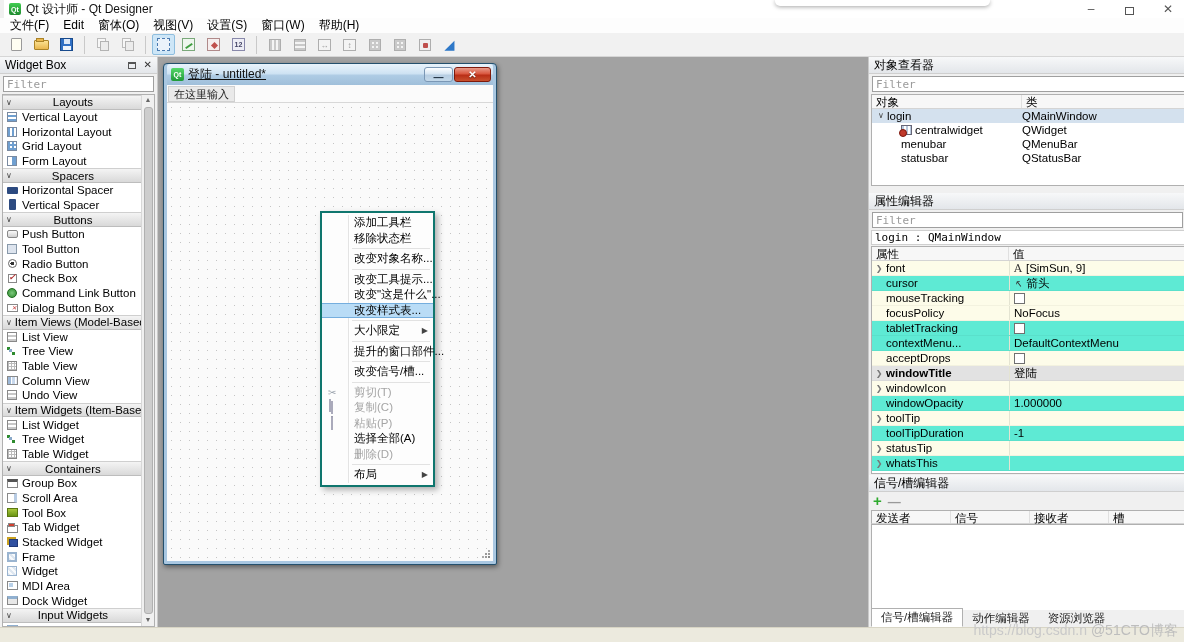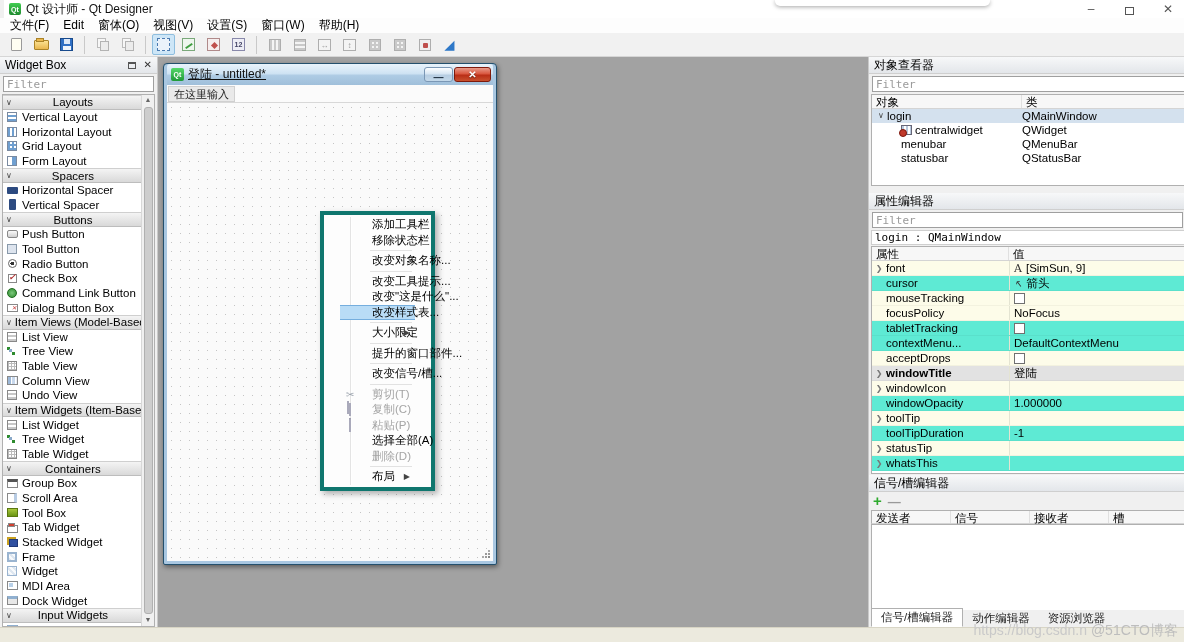--- a/index.html
+++ b/index.html
@@ -107,21 +107,21 @@
 .fw-t { flex:1; font-size:12px; color:#111;text-decoration:underline; }
 .fw-btn { height:15px; border-radius:3px; display:flex; align-items:center; justify-content:center; margin-left:1px; }
 .fw-min { width:29px; background:linear-gradient(#fdfeff,#d7e6f3 45%,#b6cde2 55%,#c4d9ea); border:1px solid #7a97b5; color:#234; font-size:10px; font-weight:bold; line-height:6px; padding-top:6px; }
 .fw-close { width:37px; background:linear-gradient(#e89a8a,#d9573f 45%,#b92e16 55%,#c8502e); border:1px solid #7e1a0c; color:#fff; font-size:10px; font-weight:bold; text-shadow:0 1px 1px rgba(0,0,0,.5); }
 .fw-menubar { height:18px; background:#fbfbfb; border-bottom:1px solid #d8d8d8; display:flex; align-items:center; }
 .fw-menuitem { font-size:11px; color:#222; background:#e9e9e9; border:1px solid #d0d0d0; padding:0 5px; margin-left:1px; line-height:14px; }
 .fw-body { flex:1; position:relative; background:#fafafa; background-image:radial-gradient(circle,#c4c4c4 0.9px,transparent 1px); background-size:9px 9px; }
 .fw-grip { position:absolute; right:2px; bottom:2px; width:2px; height:2px; background:#999; box-shadow:-3px 3px 0 #aaa,0 3px 0 #999,3px 3px 0 #888,3px 0 0 #999,3px -3px 0 #aaa; right:6px; bottom:6px; }
 
 
-#ctxmenu { position:absolute; left:320px; top:211px; width:115px; background:#fdfdfd; border:4px solid #0f766e; box-shadow:3px 3px 6px rgba(0,0,0,.3); padding:2px 16px; z-index:60; }
+#ctxmenu { position:absolute; left:320px; top:211px; width:115px; background:#fdfdfd; border:2px solid #0f766e; box-shadow:3px 3px 6px rgba(0,0,0,.3); padding:2px 0; z-index:60; }
 #ctxmenu::before { content:""; position:absolute; left:26px; top:2px; bottom:2px; width:1px; background:#e4e4e4; box-shadow:1px 0 0 #fff; }
 .cm-item { position:relative; height:15.5px; line-height:15.5px; padding-left:32px; font-size:11.5px; white-space:nowrap; }
 .cm-item.hl { background:#b9dcf6; border-top:1px solid #75aede; border-bottom:1px solid #75aede; height:15.5px; line-height:13.5px; }
 .cm-item.dis { color:#a5a5a5; }
 .cm-sep { height:5px; position:relative; }
 .cm-sep::after { content:""; position:absolute; left:30px; right:3px; top:2px; height:1px; background:#e2e2e2; }
 .cm-sub { position:absolute; right:5px; top:0; font-size:8px; color:#444; }
 .cm-ico { position:absolute; left:6px; top:2px; width:14px; height:12px; color:#9aa2ac; font-size:10px; line-height:12px; }
 .mico-copy { width:7px; height:8px; border:1px solid #aab; background:#eef; box-shadow:-2px -2px 0 -1px #fff,-2px -2px 0 0 #aab; margin:2px 0 0 3px; }
 .mico-paste { width:8px; height:9px; border:1px solid #aab; border-top:2px solid #99a; background:#eee; margin:1px 0 0 3px; }

